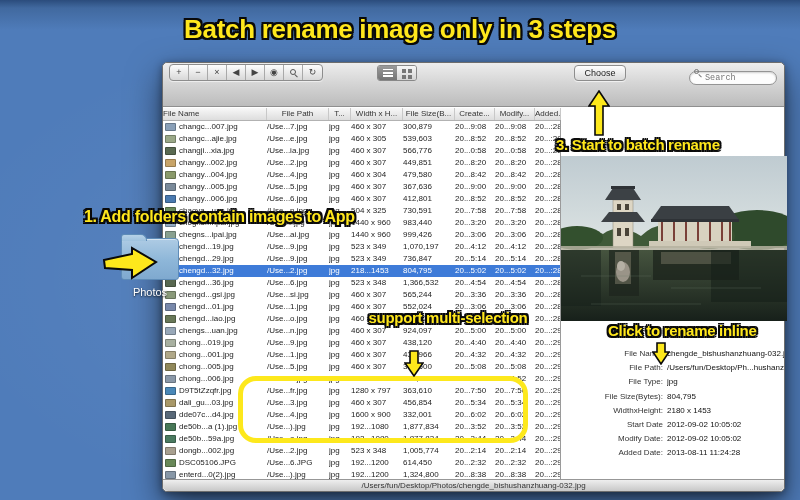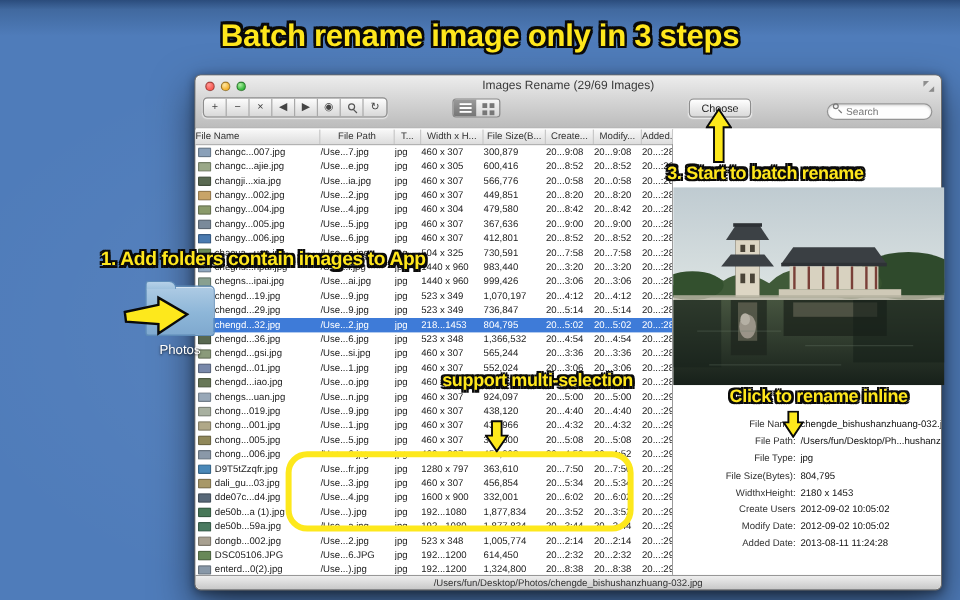--- a/index.html
+++ b/index.html
@@ -54,21 +54,21 @@
   #zoomer { position:absolute; left:286px; top:3px; width:86px; }
   #zoomer-track { position:relative; height:3px; margin-top:5px; background:linear-gradient(180deg,#8f8f8f,#bdbdbd); border-radius:2px; border:1px solid #7e7e7e; }
   #zoomer-knob { position:absolute; left:38px; top:-5px; width:11px; height:11px; border-radius:50%;
     background:radial-gradient(circle at 40% 30%,#ffffff,#cfcfcf); border:1px solid #777; }
   #zoomer-label { margin-top:6px; text-align:center; font-size:7.5px; color:#4a4a4a; }
 
   #rename-btn { position:absolute; left:411px; top:2px; width:52px; height:16px; font-family:inherit; font-size:9px; color:#222;
     background:linear-gradient(180deg,#ffffff,#d9d9d9); border:1px solid #8d8d8d; border-radius:4px; box-shadow:0 1px 1px rgba(255,255,255,.7); }
 
   #search-wrap { position:absolute; right:7px; top:3px; width:88px; height:14px; }
-  #search-input { width:100%; height:100%; border:1px solid #949494; border-radius:8px; font-family:Liberation Sans, sans-serif; font-size:8.5px;
+  #search-input { width:100%; height:100%; border:1px solid #949494; border-radius:8px; font-family:Liberation Mono, monospace; font-size:8.5px;
     padding:0 4px 0 15px; color:#333; background:#fdfdfd; box-shadow:inset 0 1px 2px rgba(0,0,0,.18); }
   #search-mag { position:absolute; left:5px; top:3px; width:5px; height:5px; border:1.2px solid #777; border-radius:50%; }
   #search-mag:after { content:""; position:absolute; left:3.5px; top:3.5px; width:3.5px; height:1.3px; background:#777; transform:rotate(45deg); transform-origin:0 0; }
 
   
   #main { position:absolute; top:45px; bottom:12px; left:0; right:0; display:flex; background:#fff; }
   #table-pane { width:398px; border-right:1px solid #9a9a9a; display:flex; flex-direction:column; }
   #table-header { height:13px; display:flex; flex:none; background:linear-gradient(180deg,#f8f8f8,#dddddd); border-bottom:1px solid #b2b2b2; }
   .hcell { font-size:8px; color:#333; text-align:center; line-height:12px; border-right:1px solid #c8c8c8; overflow:hidden; white-space:nowrap; flex:none; }
   #rows { flex:1; overflow:hidden; }
@@ -109,31 +109,20 @@
 </head>
 <body>
 
 <div id="folder">
   <div id="folder-icon"></div>
   <div id="folder-label">Photos</div>
 </div>
 
 <div id="window">
   <div id="chrome">
-    <div id="titlebar">
-      <div id="traffic">
-        <span class="tl red"></span>
-        <span class="tl yellow"></span>
-        <span class="tl green"></span>
-      </div>
-      <div id="window-title">Images Rename (29/69 Images)</div>
-      <svg id="resize-grip" viewBox="0 0 10 10">
-        <path d="M1,4 L4,1 M1,1 L4,1 L1,4 Z M9,6 L6,9 M9,9 L6,9 L9,6 Z" stroke="#555" stroke-width="1" fill="#555"></path>
-      </svg>
-    </div>
     <div id="toolbar">
       <div id="toolbar-seg">
           <div class="tbtn">+</div>
           <div class="tbtn">−</div>
           <div class="tbtn">×</div>
           <div class="tbtn">◀</div>
           <div class="tbtn">▶</div>
           <div class="tbtn">◉</div>
           <div class="tbtn"><span class="mag-icon"></span></div>
           <div class="tbtn">↻</div>
@@ -181,21 +170,21 @@
             <div class="cell c7">20...:28</div>
           </div>
           <div class="trow">
             <div class="cell c0">
               <span class="thumb" style="background: rgb(154, 168, 136);"></span>
               <span>changc...ajie.jpg</span>
             </div>
             <div class="cell c1">/Use...e.jpg</div>
             <div class="cell c2">jpg</div>
             <div class="cell c3">460 x 305</div>
-            <div class="cell c4">600,416</div>
+            <div class="cell c4">539,603</div>
             <div class="cell c5">20...8:52</div>
             <div class="cell c6">20...8:52</div>
             <div class="cell c7">20...:28</div>
           </div>
           <div class="trow">
             <div class="cell c0">
               <span class="thumb" style="background: rgb(90, 106, 82);"></span>
               <span>changji...xia.jpg</span>
             </div>
             <div class="cell c1">/Use...ia.jpg</div>
@@ -629,21 +618,21 @@
             </div>
             <div class="info-row">
               <div class="info-label">File Size(Bytes):</div>
               <div class="info-value">804,795</div>
             </div>
             <div class="info-row">
               <div class="info-label">WidthxHeight:</div>
               <div class="info-value">2180 x 1453</div>
             </div>
             <div class="info-row">
-              <div class="info-label">Create Users</div>
+              <div class="info-label">Start Date</div>
               <div class="info-value">2012-09-02  10:05:02</div>
             </div>
             <div class="info-row">
               <div class="info-label">Modify Date:</div>
               <div class="info-value">2012-09-02  10:05:02</div>
             </div>
             <div class="info-row">
               <div class="info-label">Added Date:</div>
               <div class="info-value">2013-08-11  11:24:28</div>
             </div>

